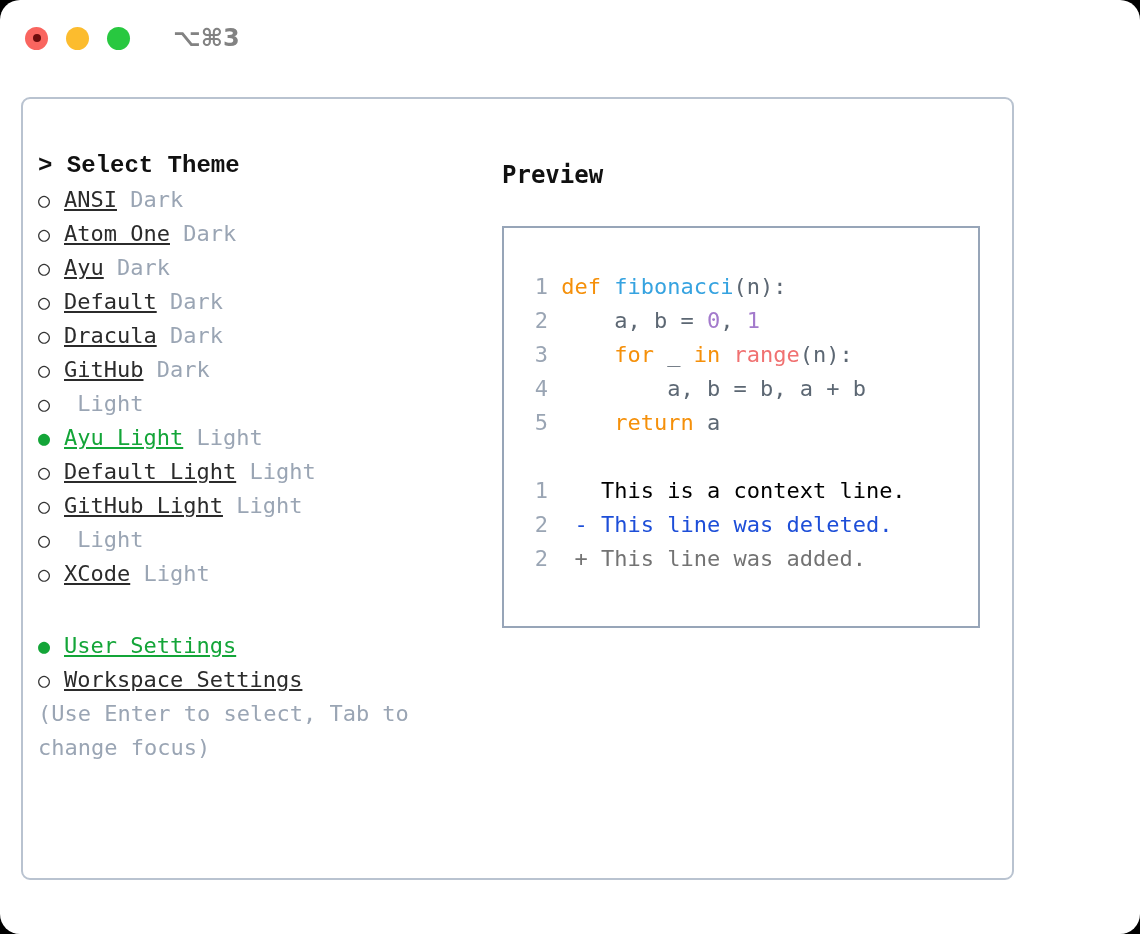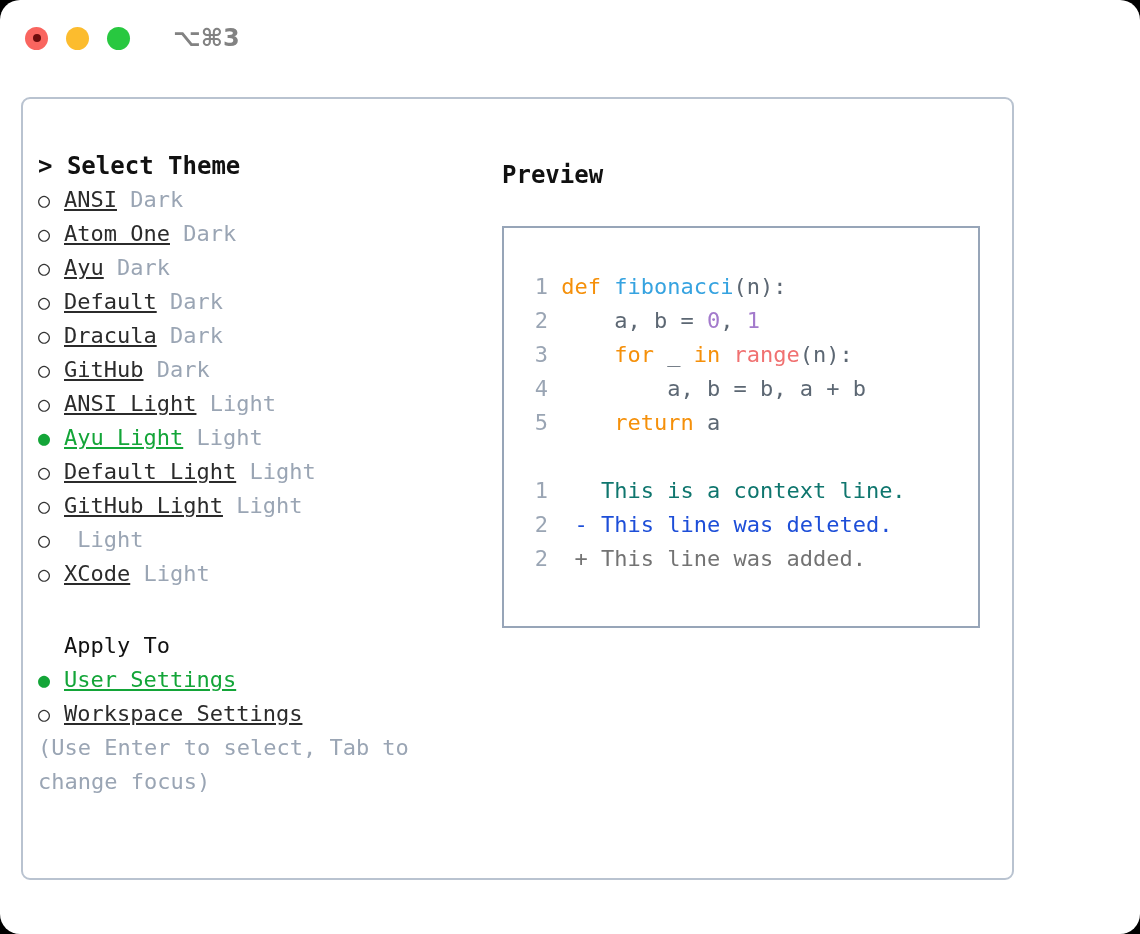--- a/index.html
+++ b/index.html
@@ -92,20 +92,21 @@
     left: 15px;
     top: 50px;
     width: 460px;
   }
   .heading {
     font-size: 24px;
     font-weight: bold;
     color: #111111;
     line-height: 34px;
     white-space: pre;
+    font-family: Liberation Mono, monospace;
   }
 
   .opt-row {
     display: flex;
     align-items: baseline;
     height: 34px;
     font-size: 22px;
     line-height: 34px;
     white-space: pre;
   }
@@ -173,21 +174,21 @@
     width: 14px;
     text-align: right;
   }
   .tok-kw   { color: #f5900a; }
   .tok-fn   { color: #36a3e0; }
   .tok-call { color: #f07171; }
   .tok-num  { color: #a37acc; }
   .tok-txt  { color: #5c6773; }
 
   .diff-block { margin-top: 34px; }
-  .diff-ctx { color: #0f766e; }
+  .diff-ctx { color: #000000; }
   .diff-del { color: #1d4ed8; }
   .diff-add { color: #737373; }
 </style>
 </head>
 <body>
 
 <div class="window">
 
   <div class="titlebar">
     <div class="dots">
@@ -205,31 +206,30 @@
 
       <div class="left-col">
         <div class="heading">&gt; Select Theme</div>
         <div id="theme-list">
             <div class="opt-row"><span class="marker">○</span><span class="opt-label">ANSI</span><span> </span><span class="opt-badge">Dark</span></div>
             <div class="opt-row"><span class="marker">○</span><span class="opt-label">Atom One</span><span> </span><span class="opt-badge">Dark</span></div>
             <div class="opt-row"><span class="marker">○</span><span class="opt-label">Ayu</span><span> </span><span class="opt-badge">Dark</span></div>
             <div class="opt-row"><span class="marker">○</span><span class="opt-label">Default</span><span> </span><span class="opt-badge">Dark</span></div>
             <div class="opt-row"><span class="marker">○</span><span class="opt-label">Dracula</span><span> </span><span class="opt-badge">Dark</span></div>
             <div class="opt-row"><span class="marker">○</span><span class="opt-label">GitHub</span><span> </span><span class="opt-badge">Dark</span></div>
-            <div class="opt-row"><span class="marker">○</span><span class="opt-label">ANSI Light</span><span> </span><span class="opt-badge">Light</span></div>
+            <div class="opt-row"><span class="marker">○</span><span> </span><span class="opt-badge">Light</span></div>
             <div class="opt-row selected"><span class="marker on">●</span><span class="opt-label">Ayu Light</span><span> </span><span class="opt-badge">Light</span></div>
             <div class="opt-row"><span class="marker">○</span><span class="opt-label">Default Light</span><span> </span><span class="opt-badge">Light</span></div>
             <div class="opt-row"><span class="marker">○</span><span class="opt-label">GitHub Light</span><span> </span><span class="opt-badge">Light</span></div>
             <div class="opt-row"><span class="marker">○</span><span> </span><span class="opt-badge">Light</span></div>
             <div class="opt-row"><span class="marker">○</span><span class="opt-label">XCode</span><span> </span><span class="opt-badge">Light</span></div>
           </div>
 
         <div class="section-gap"></div>
 
-        <div class="apply-heading">Apply To</div>
         <div id="apply-list">
             <div class="opt-row selected"><span class="marker on">●</span><span class="opt-label">User Settings</span></div>
             <div class="opt-row"><span class="marker">○</span><span class="opt-label">Workspace Settings</span></div>
           </div>
 
         <div class="hint">(Use Enter to select, Tab to change focus)</div>
       </div>
 
       <div class="right-col">
         <div class="preview-title">Preview</div>

